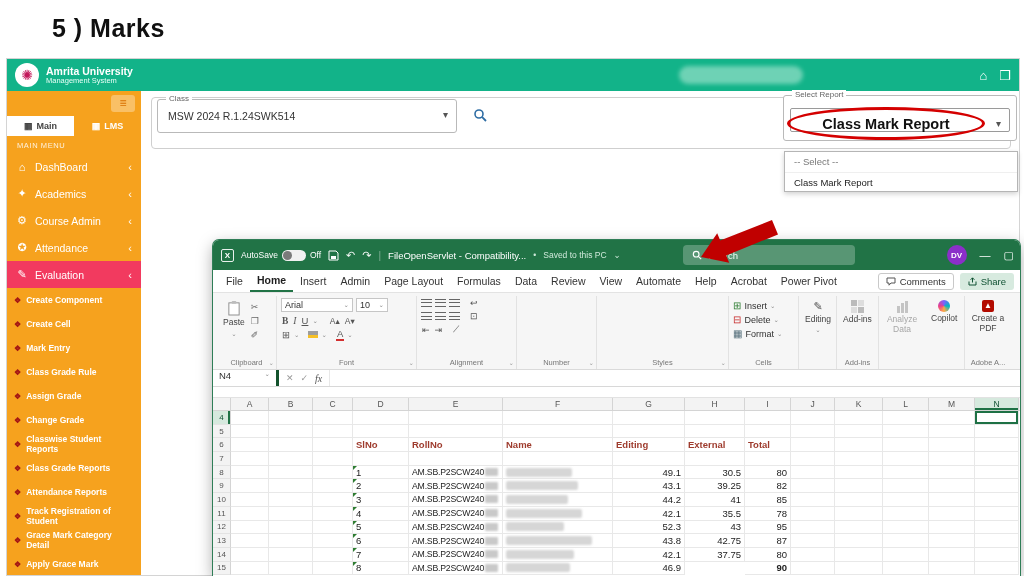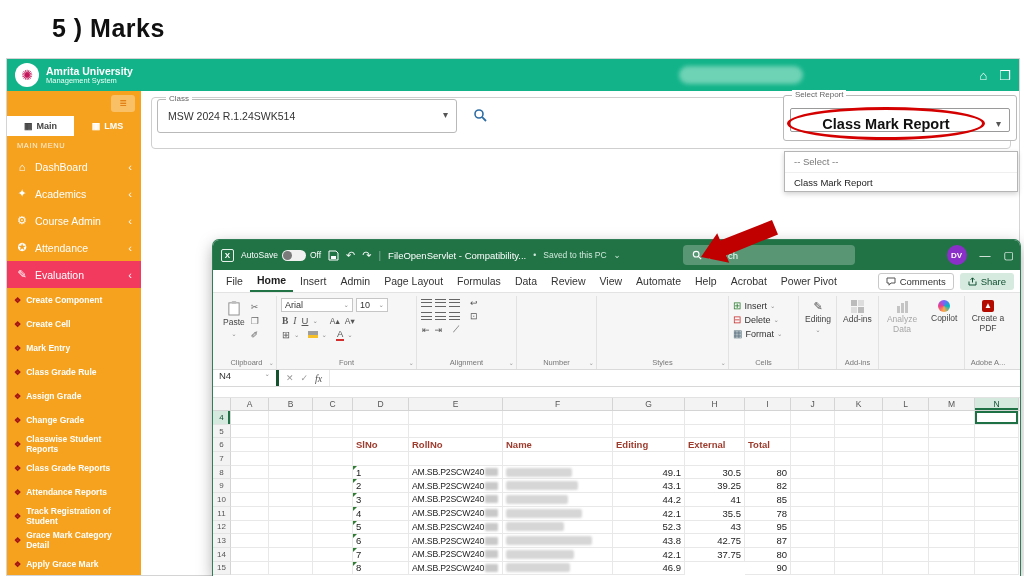--- a/index.html
+++ b/index.html
@@ -771,21 +771,21 @@
           <div class="xl-cell" style="width: 56px;">8<span class="tri"></span></div>
           <div class="xl-cell roll" style="width: 94px;">
             <span>AM.SB.P2SCW240</span>
             <span class="redact redact-sm"></span>
           </div>
           <div class="xl-cell" style="width: 110px;">
             <span class="redact redact-name" style="width: 64px;"></span>
           </div>
           <div class="xl-cell num" style="width: 72px;">46.9</div>
           <div class="xl-cell num" style="width: 60px; margin-top: 28px;">43.5</div>
-          <div class="xl-cell num" style="width: 46px;">90</div>
+          <div class="xl-cell num" style="width: 46px; font-weight: bold;">90</div>
           <div class="xl-cell" style="width: 44px;"></div>
           <div class="xl-cell" style="width: 48px;"></div>
           <div class="xl-cell" style="width: 46px;"></div>
           <div class="xl-cell" style="width: 46px;"></div>
           <div class="xl-cell" style="width: 44px;"></div>
         </div>
       </div>
   </div>
 </div>
 

